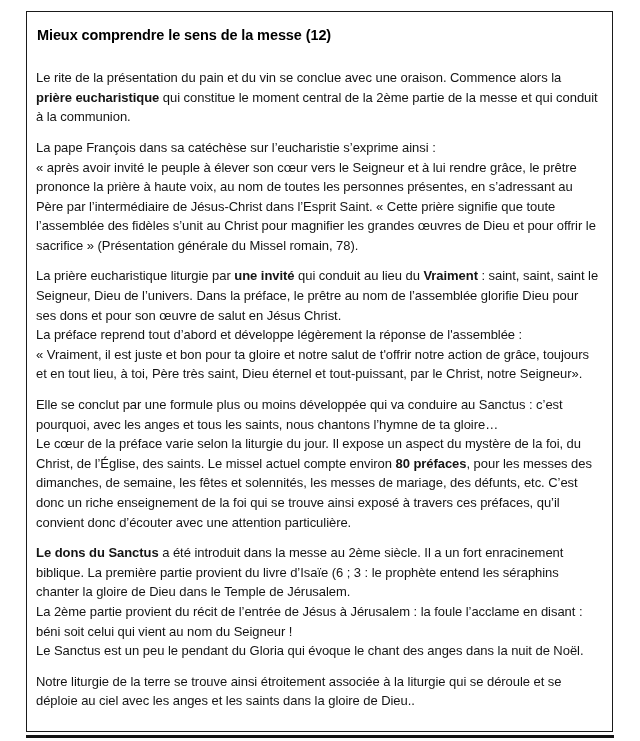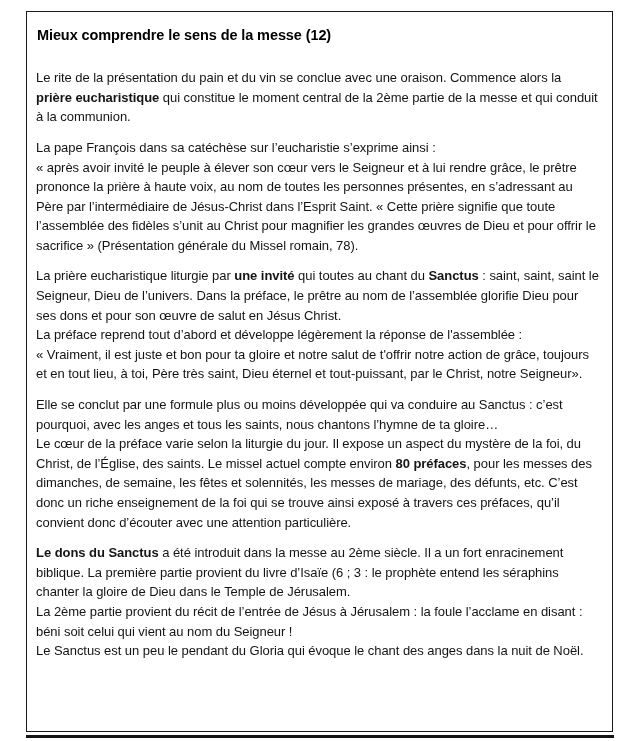--- a/index.html
+++ b/index.html
@@ -78,28 +78,29 @@
 
   <div id="doc-frame">
     <div id="doc-body">
 
       <h1 class="doc-title">Mieux comprendre le sens de la messe (12)</h1>
 
       <div id="paragraphs">
           <p class="para"><span>Le rite de la présentation du pain et du vin se conclue avec une oraison. Commence alors la </span><b>prière eucharistique</b><span> qui constitue le moment central de la 2ème partie de la messe et qui conduit à la communion.</span></p>
           <p class="para"><span>La pape François dans sa catéchèse sur l’eucharistie s’exprime ainsi :
 « après avoir invité le peuple à élever son cœur vers le Seigneur et à lui rendre grâce, le prêtre prononce la prière à haute voix, au nom de toutes les personnes présentes, en s’adressant au Père par l’intermédiaire de Jésus-Christ dans l’Esprit Saint. « Cette prière signifie que toute l’assemblée des fidèles s’unit au Christ pour magnifier les grandes œuvres de Dieu et pour offrir le sacrifice » (Présentation générale du Missel romain, 78).</span></p>
-          <p class="para"><span>La prière eucharistique liturgie par </span><b>une invité</b><span> qui toutes au chant du </span><b>Sanctus</b><span> : saint, saint, saint le Seigneur, Dieu de l’univers. Dans la préface, le prêtre au nom de l’assemblée glorifie Dieu pour ses dons et pour son œuvre de salut en Jésus Christ.
+          <p class="para"><span>La prière eucharistique liturgie par </span><b>une invité</b><span> qui conduit au lieu du </span><b>Vraiment</b><span> : saint, saint, saint le Seigneur, Dieu de l’univers. Dans la préface, le prêtre au nom de l’assemblée glorifie Dieu pour ses dons et pour son œuvre de salut en Jésus Christ.
 La préface reprend tout d’abord et développe légèrement la réponse de l'assemblée :
 « Vraiment, il est juste et bon pour ta gloire et notre salut de t'offrir notre action de grâce, toujours et en tout lieu, à toi, Père très saint, Dieu éternel et tout-puissant, par le Christ, notre Seigneur».</span></p>
           <p class="para"><span>Elle se conclut par une formule plus ou moins développée qui va conduire au Sanctus : c’est pourquoi, avec les anges et tous les saints, nous chantons l’hymne de ta gloire…
 Le cœur de la préface varie selon la liturgie du jour. Il expose un aspect du mystère de la foi, du Christ, de l’Église, des saints. Le missel actuel compte environ </span><b>80 préfaces</b><span>, pour les messes des dimanches, de semaine, les fêtes et solennités, les messes de mariage, des défunts, etc. C’est donc un riche enseignement de la foi qui se trouve ainsi exposé à travers ces préfaces, qu’il convient donc d’écouter avec une attention particulière.</span></p>
           <p class="para"><b>Le dons du Sanctus</b><span> a été introduit dans la messe au 2ème siècle. Il a un fort enracinement biblique. La première partie provient du livre d’Isaïe (6 ; 3 : le prophète entend les séraphins chanter la gloire de Dieu dans le Temple de Jérusalem.
 La 2ème partie provient du récit de l’entrée de Jésus à Jérusalem : la foule l’acclame en disant : béni soit celui qui vient au nom du Seigneur !
 Le Sanctus est un peu le pendant du Gloria qui évoque le chant des anges dans la nuit de Noël.</span></p>
+          <p class="para"><span>Notre liturgie de la terre se trouve ainsi étroitement associée à la liturgie qui se déroule et se déploie au ciel avec les anges et les saints dans la gloire de Dieu..</span></p>
         </div>
 
     </div>
   </div>
 
   <div id="page-bottom-edge"></div>
 
 </div>
 
 </body></html>

